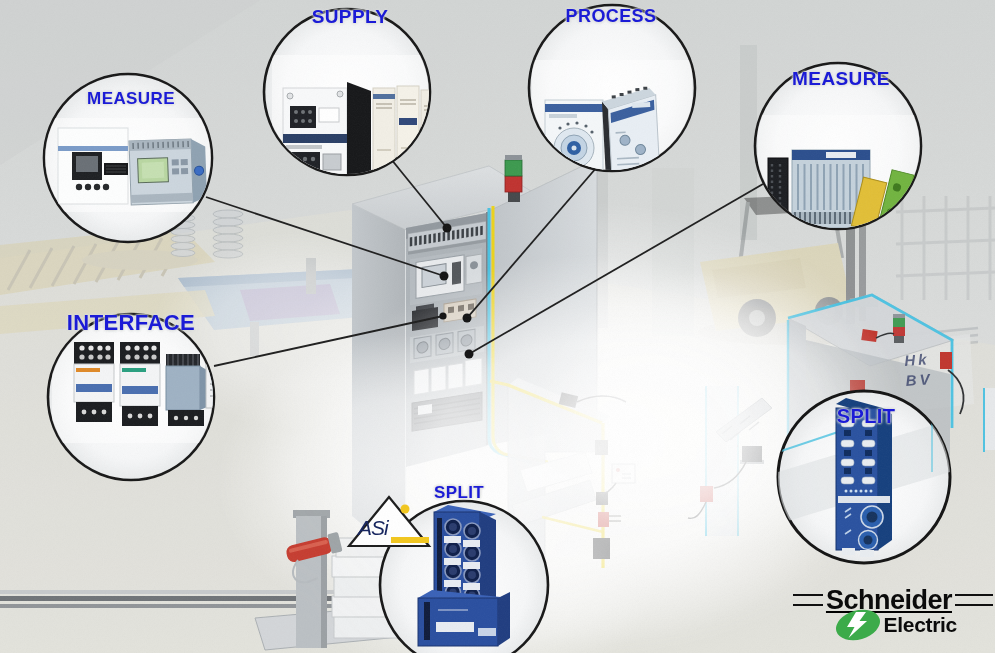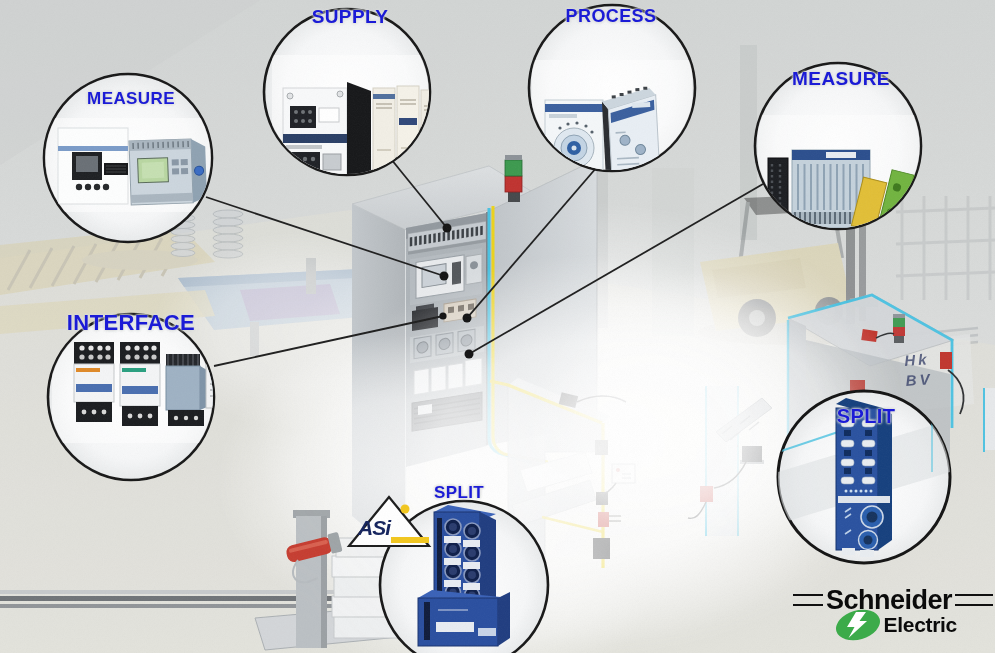--- a/index.html
+++ b/index.html
@@ -15,29 +15,29 @@
   }
   #lbl-process{left:131px;top:89px;font-size:17px;}
   #lbl-supply{left:350px;top:6px;font-size:19px;}
   #lbl-measure{left:611px;top:6px;font-size:18px;}
   #lbl-connect{left:841px;top:68px;font-size:19px;}
   #lbl-interface{left:131px;top:310px;font-size:22px;}
   #lbl-split{left:866px;top:381px;font-size:20px;margin-top:24px;}
   #lbl-cable{left:459px;top:483px;font-size:17px;}
   #asi-text{
     position:absolute;z-index:3;left:358px;top:516px;
-    font-size:21px;font-style:italic;font-weight:700;color:#17265f;letter-spacing:-1px;
+    font-size:21px;font-style:italic;font-weight:400;color:#17265f;letter-spacing:-1px;
   }
   #bg-sign{
     position:absolute;z-index:2;left:905px;top:350px;transform:rotate(-4deg);
     font-size:15px;font-weight:800;font-style:italic;color:#2b3560;opacity:.72;
     letter-spacing:3px;line-height:20px;
   }
   #brand{position:absolute;z-index:3;right:2px;top:587px;width:212px;}
-  .sch-row1{display:flex;align-items:center;justify-content:flex-end;}
+  .sch-row1{display:flex;align-items:center;justify-content:flex-end;text-decoration:underline;}
   .sch-lines{height:8px;border-top:2px solid #101010;border-bottom:2px solid #101010;flex:none;}
   .sch-lines.left{width:30px;margin-right:3px;}
   .sch-lines.right{width:38px;margin-left:3px;}
   .sch-name{font-size:27px;font-weight:800;color:#0b0b0b;letter-spacing:-.5px;line-height:26px;}
   .sch-row2{display:flex;align-items:center;justify-content:flex-end;margin-top:-6px;padding-right:36px;}
   .sch-glyph{flex:none;margin-right:2px;}
   .sch-sub{font-size:21px;font-weight:700;color:#0b0b0b;letter-spacing:-.3px;}
 </style>
 </head>
 <body>

